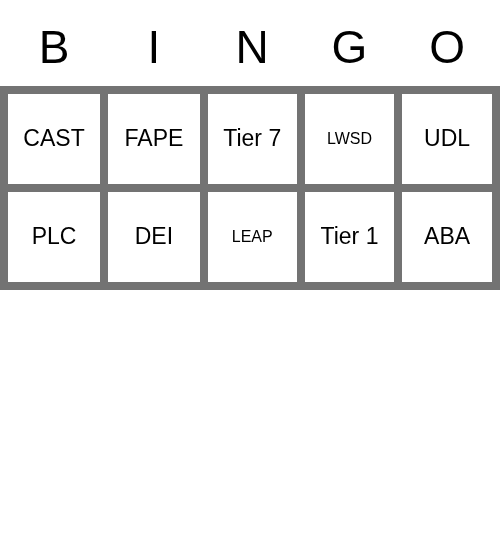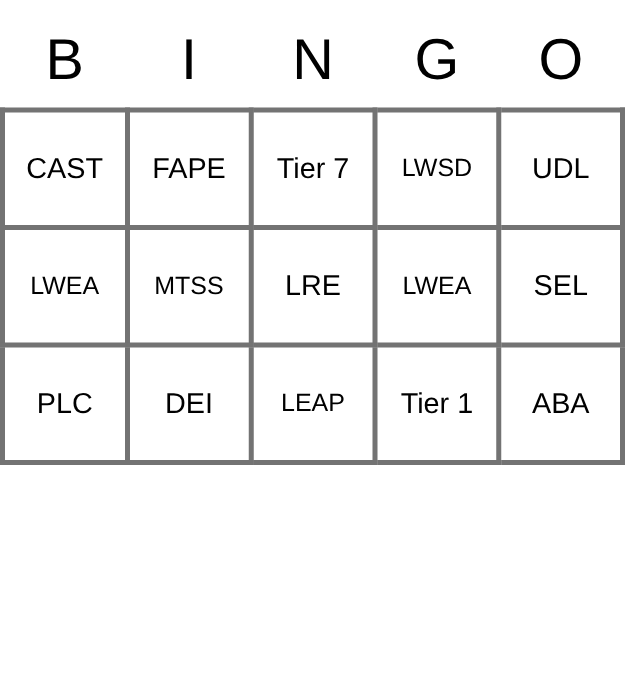--- a/index.html
+++ b/index.html
@@ -16,31 +16,31 @@
       table-layout: fixed;
     }
     .card th {
       font-size: 46px;
       font-weight: 400;
       text-align: center;
       padding: 6px 0 12px;
       width: 93px;
     }
     .card td {
-      border: 4px solid #737373;
+      border: 8px solid #737373;
       width: 93px;
       height: 90px;
       text-align: center;
       vertical-align: middle;
       font-size: 23px;
       font-weight: 400;
       line-height: 1.1;
       padding: 0 2px;
     }
-    .card td.sm { font-size: 20px; }
+    .card td.sm { font-size: 16px; }
   </style>
 </head>
 <body>
 
 <table class="card">
   <thead>
     <tr>
       <th>B</th>
       <th>I</th>
       <th>N</th>
@@ -50,27 +50,20 @@
   </thead>
   <tbody>
     <tr>
       <td>CAST</td>
       <td>FAPE</td>
       <td>Tier 7</td>
       <td class="sm">LWSD</td>
       <td>UDL</td>
     </tr>
     <tr>
-      <td class="sm">LWEA</td>
-      <td class="sm">MTSS</td>
-      <td>LRE</td>
-      <td class="sm">LWEA</td>
-      <td>SEL</td>
-    </tr>
-    <tr>
       <td>PLC</td>
       <td>DEI</td>
       <td class="sm">LEAP</td>
       <td>Tier 1</td>
       <td>ABA</td>
     </tr>
   </tbody>
 </table>
 
 </body></html>

